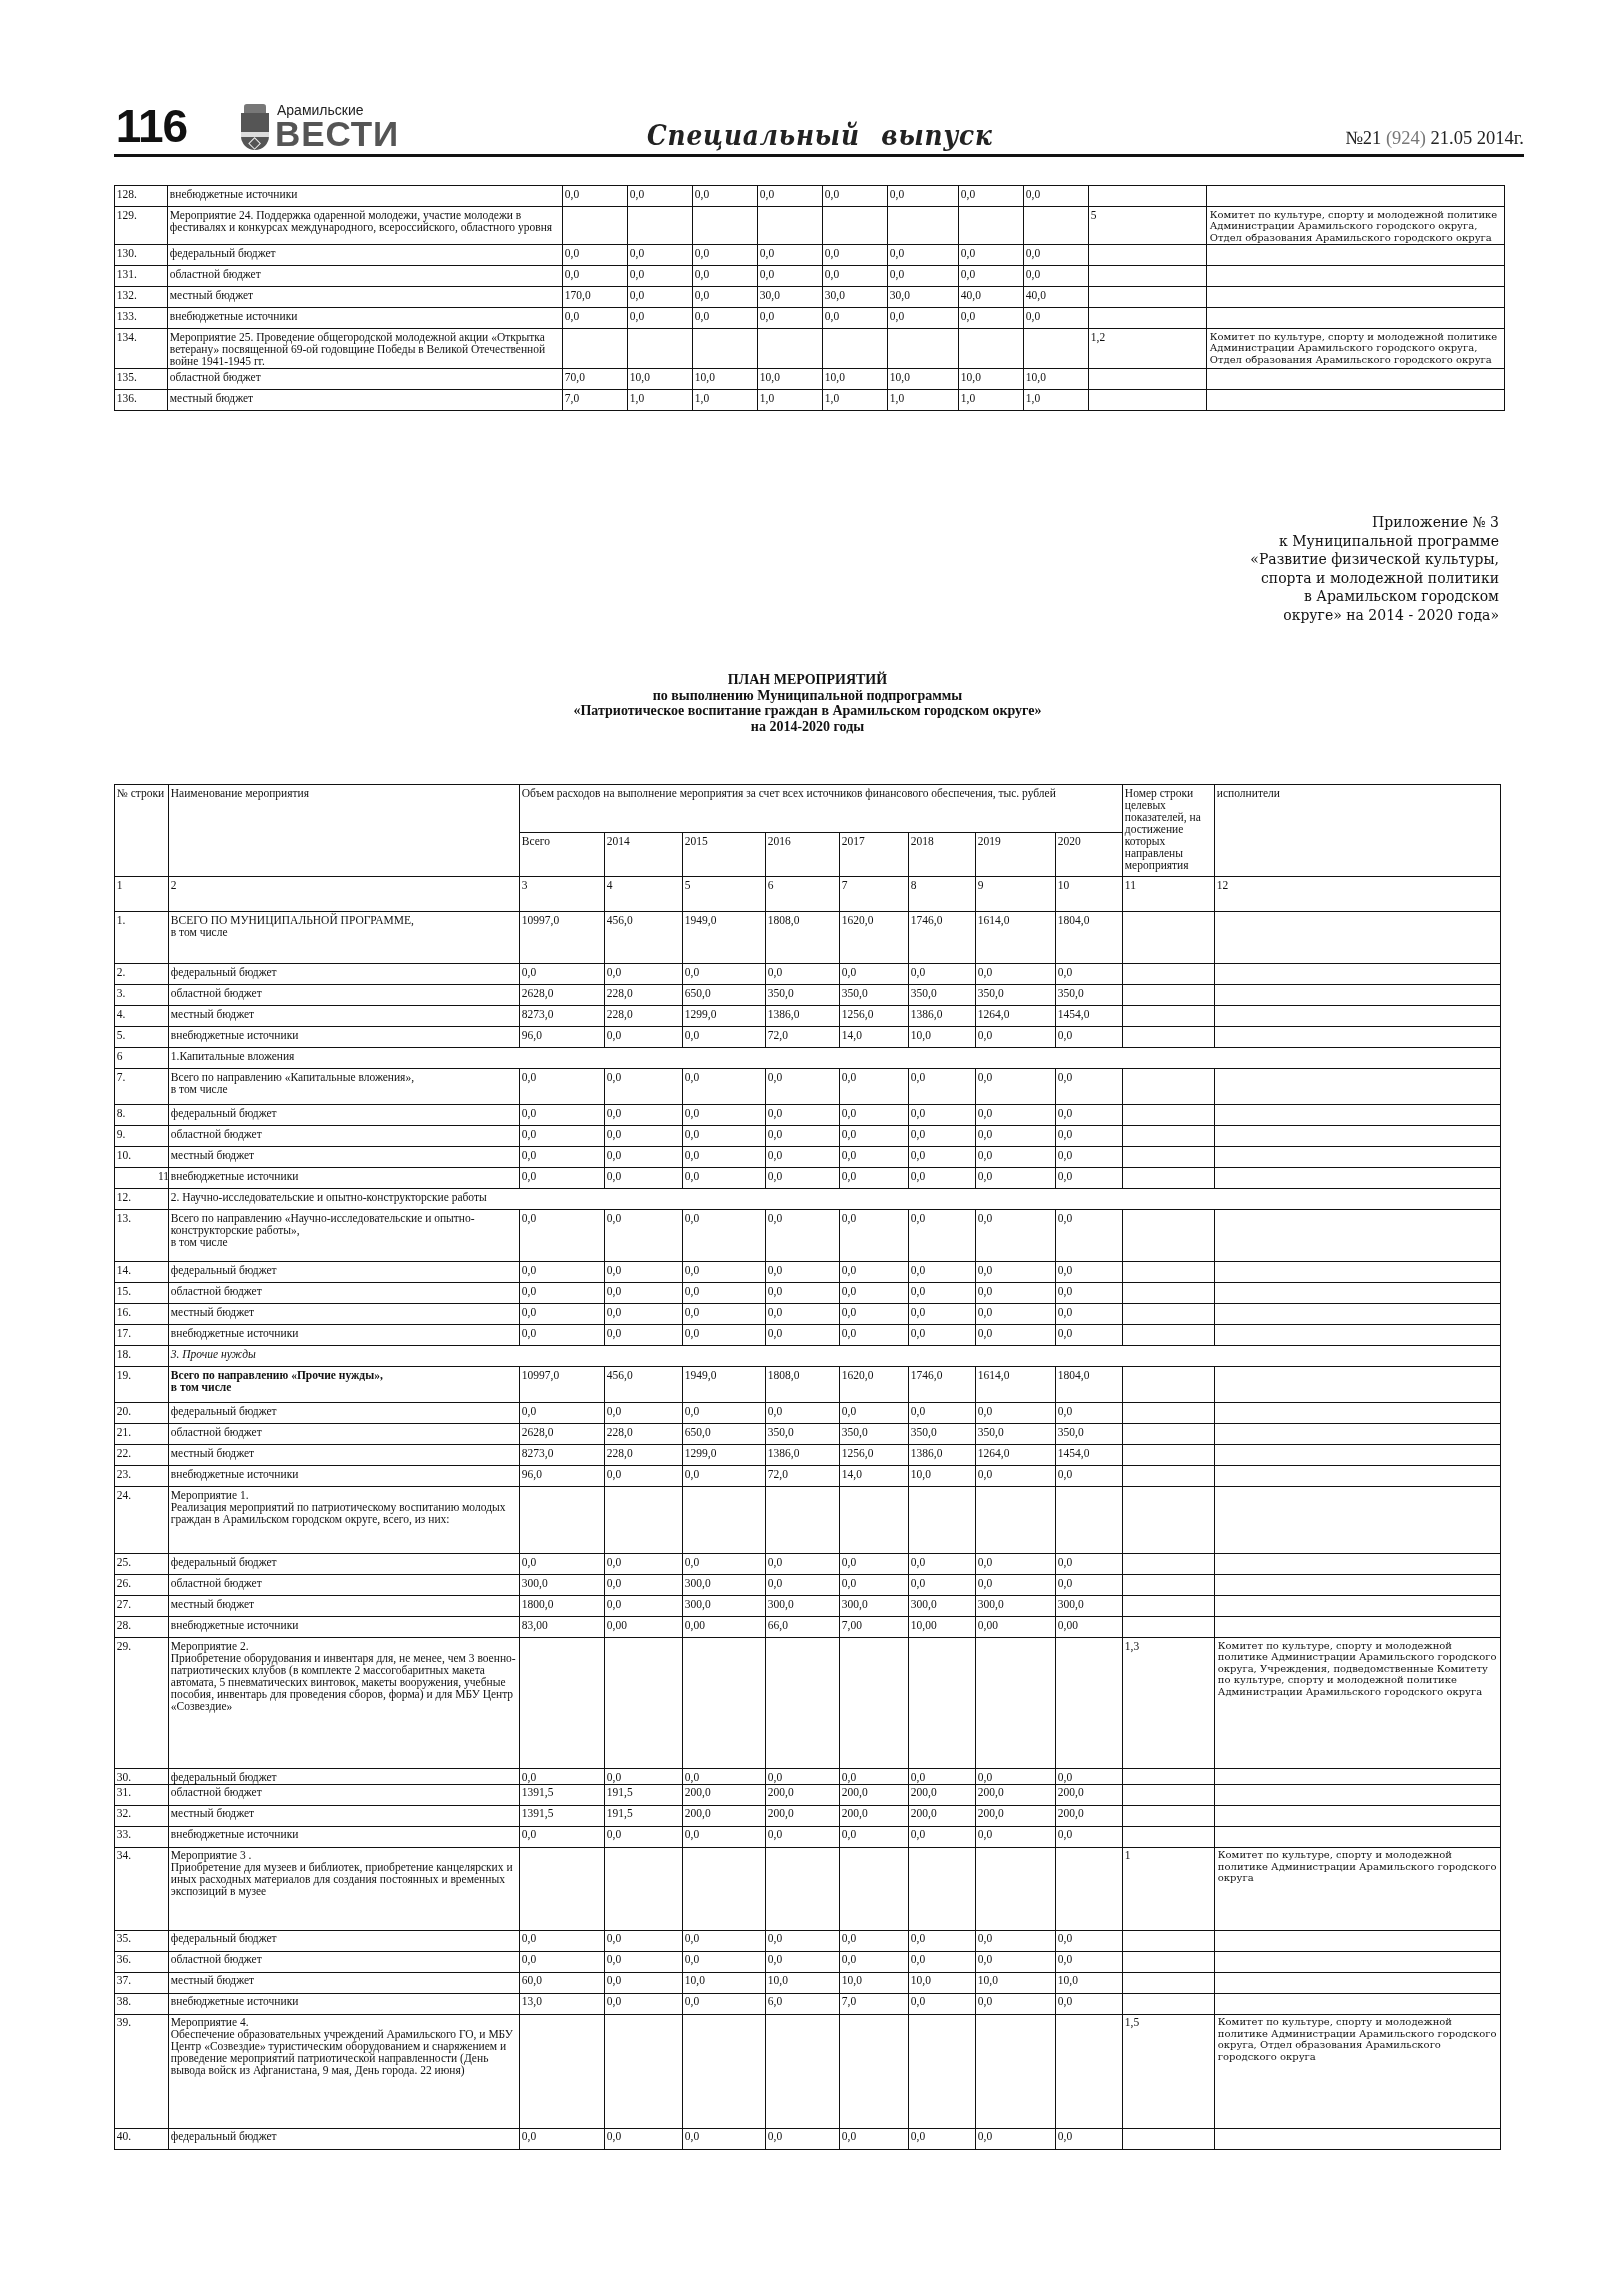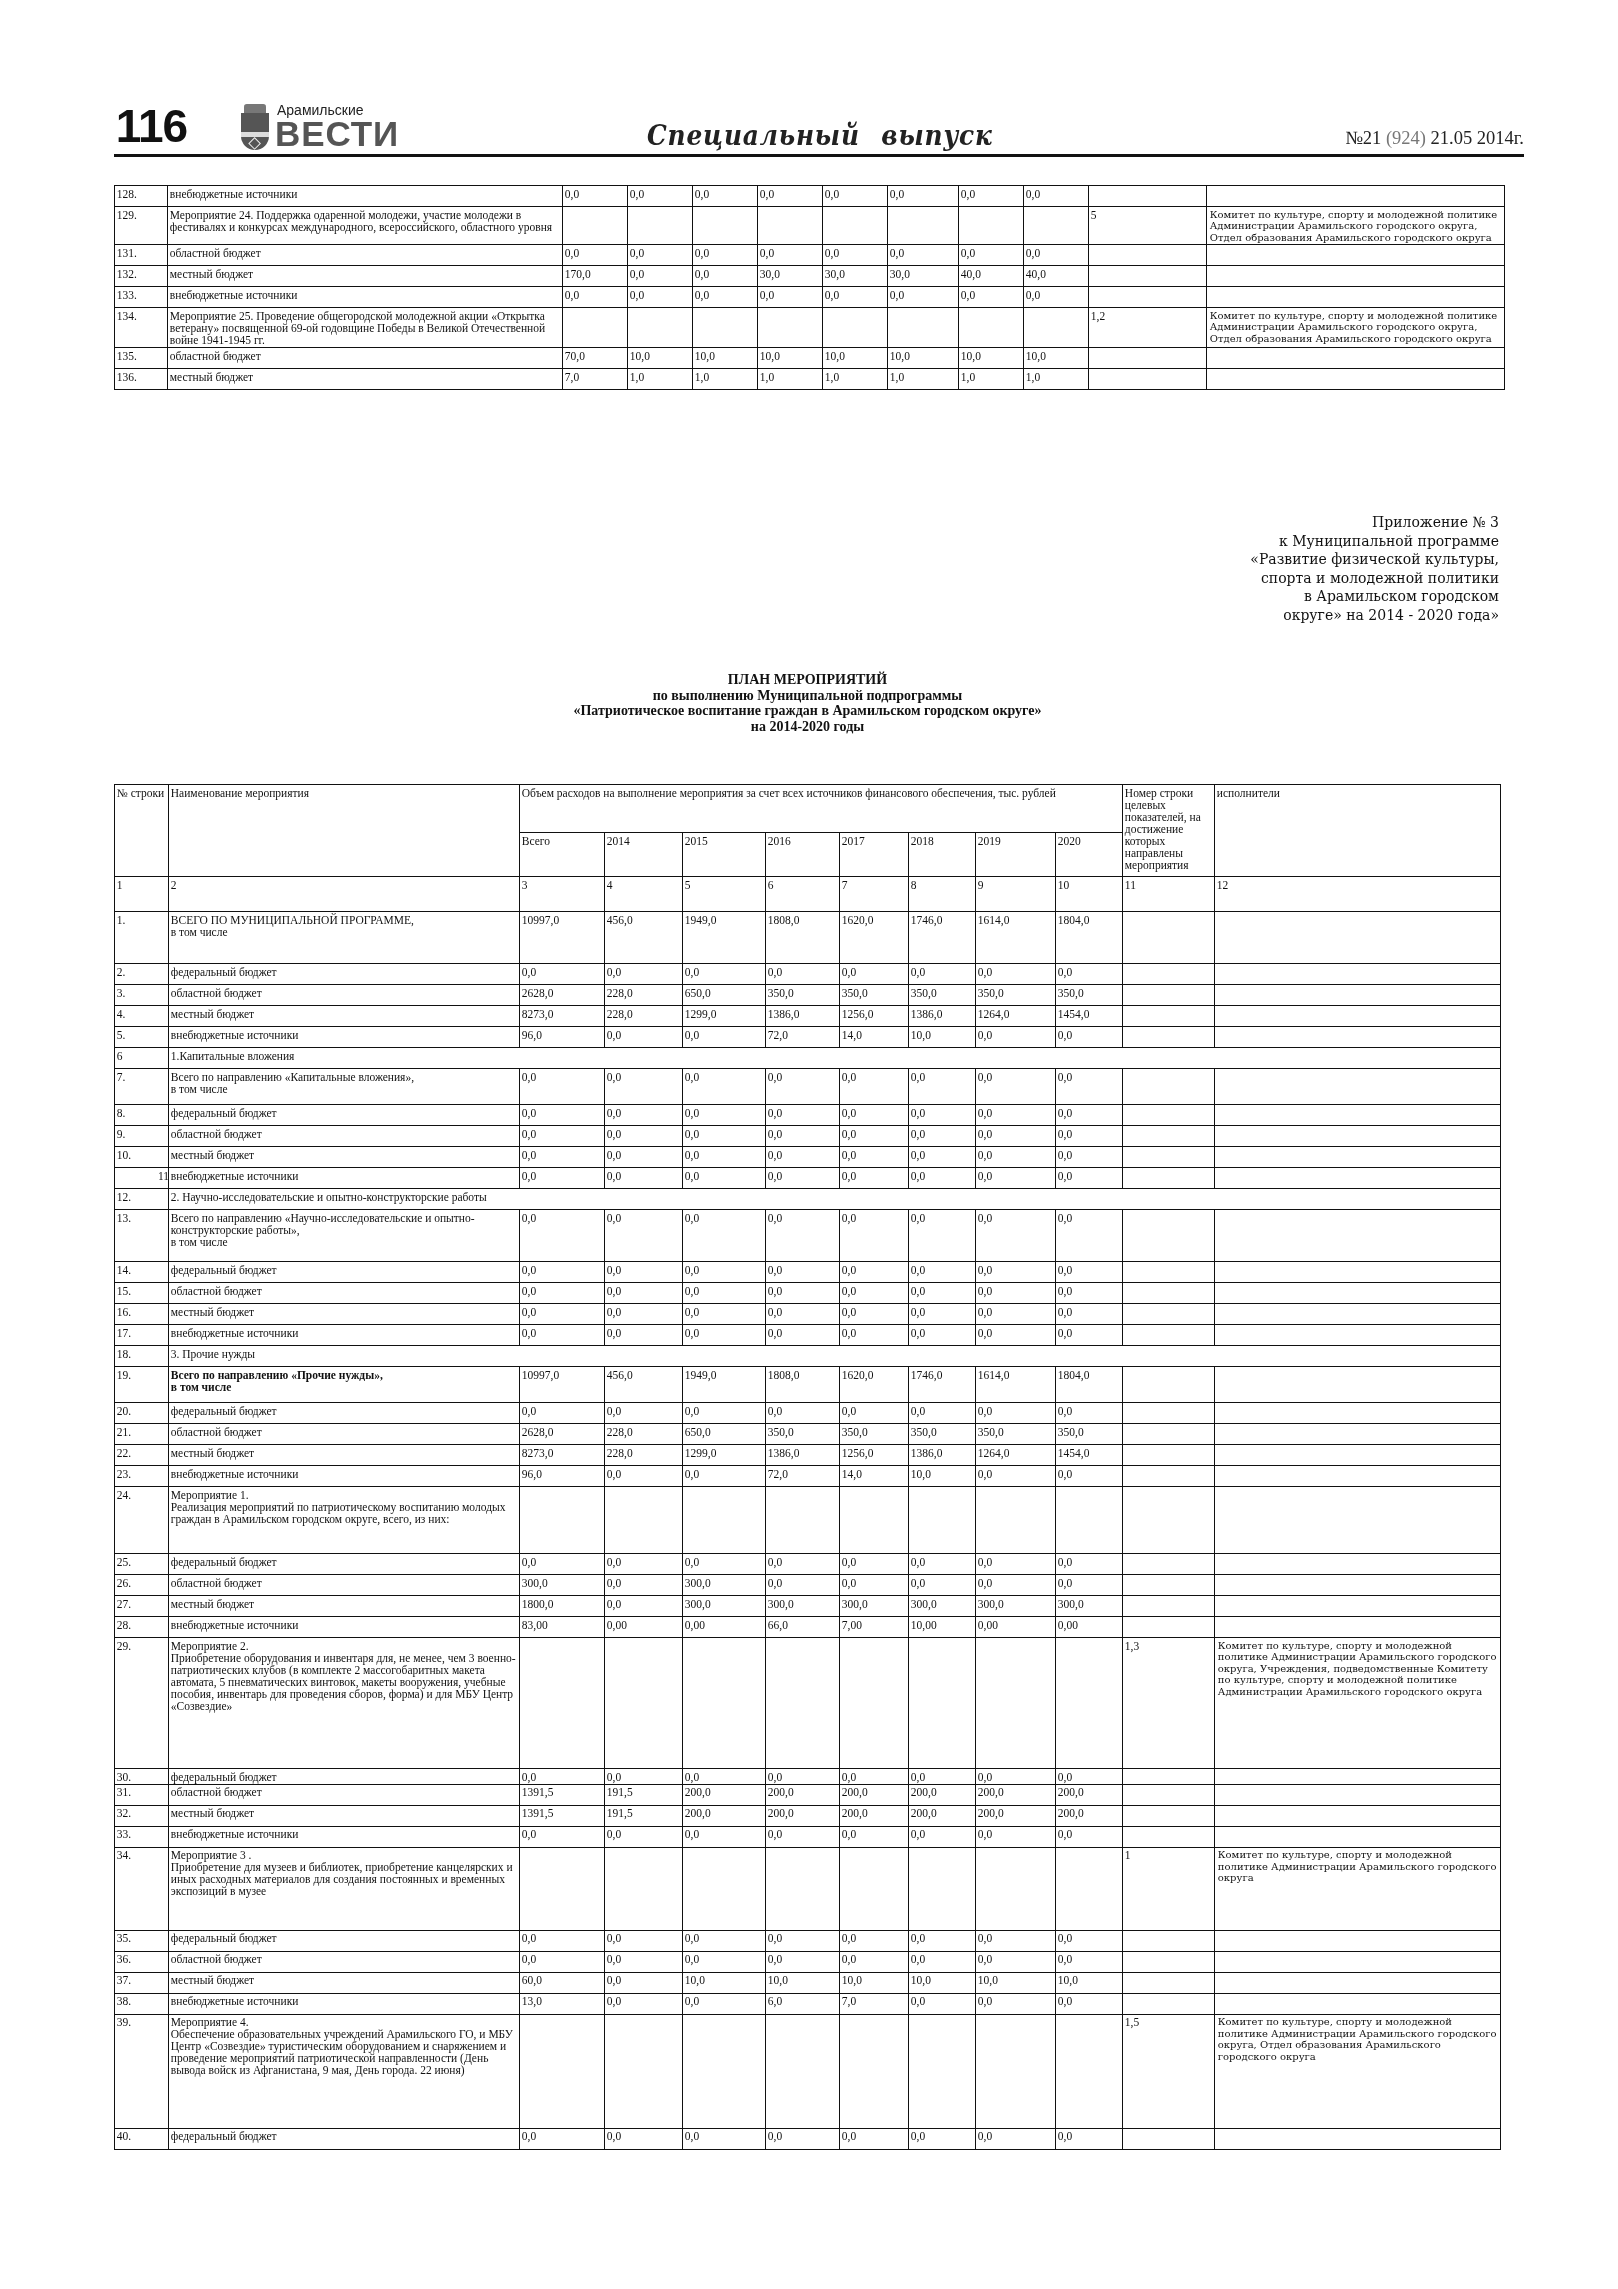--- a/index.html
+++ b/index.html
@@ -87,20 +87,34 @@
         <td style="white-space: pre-line;"></td>
         <td style="white-space: pre-line;"></td>
         <td style="white-space: pre-line;"></td>
         <td style="white-space: pre-line;"></td>
         <td style="white-space: pre-line;"></td>
         <td style="white-space: pre-line;"></td>
         <td style="white-space: pre-line;"></td>
         <td style="white-space: pre-line;"></td>
         <td style="white-space: pre-line;">5</td>
         <td class="exec" style="white-space: pre-line;">Комитет по культуре, спорту и молодежной политике Администрации Арамильского городского округа, Отдел образования Арамильского городского округа</td>
+      </tr>
+      <tr style="height: 21px;">
+        <td style="white-space: pre-line;">130.</td>
+        <td style="white-space: pre-line;">федеральный бюджет</td>
+        <td style="white-space: pre-line;">0,0</td>
+        <td style="white-space: pre-line;">0,0</td>
+        <td style="white-space: pre-line;">0,0</td>
+        <td style="white-space: pre-line;">0,0</td>
+        <td style="white-space: pre-line;">0,0</td>
+        <td style="white-space: pre-line;">0,0</td>
+        <td style="white-space: pre-line;">0,0</td>
+        <td style="white-space: pre-line;">0,0</td>
+        <td style="white-space: pre-line;"></td>
+        <td class="exec" style="white-space: pre-line;"></td>
       </tr>
       <tr style="height: 21px;">
         <td style="white-space: pre-line;">131.</td>
         <td style="white-space: pre-line;">областной бюджет</td>
         <td style="white-space: pre-line;">0,0</td>
         <td style="white-space: pre-line;">0,0</td>
         <td style="white-space: pre-line;">0,0</td>
         <td style="white-space: pre-line;">0,0</td>
         <td style="white-space: pre-line;">0,0</td>
         <td style="white-space: pre-line;">0,0</td>
@@ -461,21 +475,21 @@
         <td style="white-space: pre-line;">0,0</td>
         <td style="white-space: pre-line;">0,0</td>
         <td style="white-space: pre-line;">0,0</td>
         <td style="white-space: pre-line;">0,0</td>
         <td style="white-space: pre-line;">0,0</td>
         <td style="white-space: pre-line;"></td>
         <td class="exec" style="white-space: pre-line;"></td>
       </tr>
       <tr style="height: 21px;">
         <td style="white-space: pre-line;">18.</td>
-        <td colspan="11" style="white-space: pre-line;">3. Прочие нужды</td>
+        <td colspan="11" style="white-space: pre-line; font-style: italic;">3. Прочие нужды</td>
       </tr>
       <tr style="height: 36px;">
         <td style="white-space: pre-line;">19.</td>
         <td style="white-space: pre-line; font-weight: bold;">Всего по направлению «Прочие нужды»,
 в том числе</td>
         <td style="white-space: pre-line;">10997,0</td>
         <td style="white-space: pre-line;">456,0</td>
         <td style="white-space: pre-line;">1949,0</td>
         <td style="white-space: pre-line;">1808,0</td>
         <td style="white-space: pre-line;">1620,0</td>

